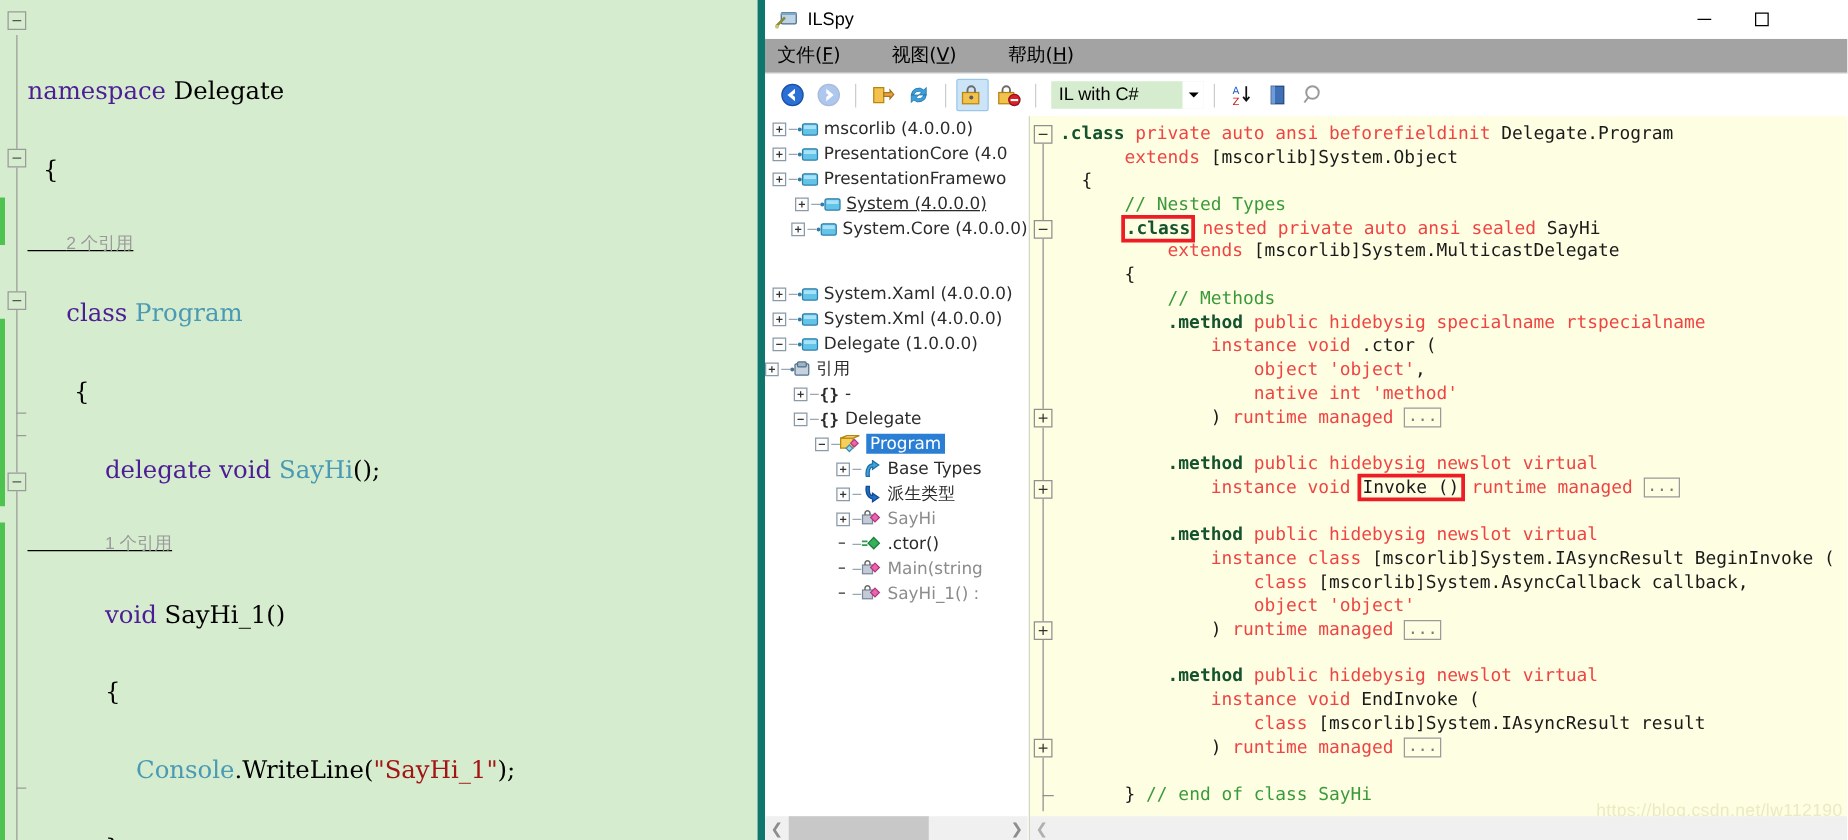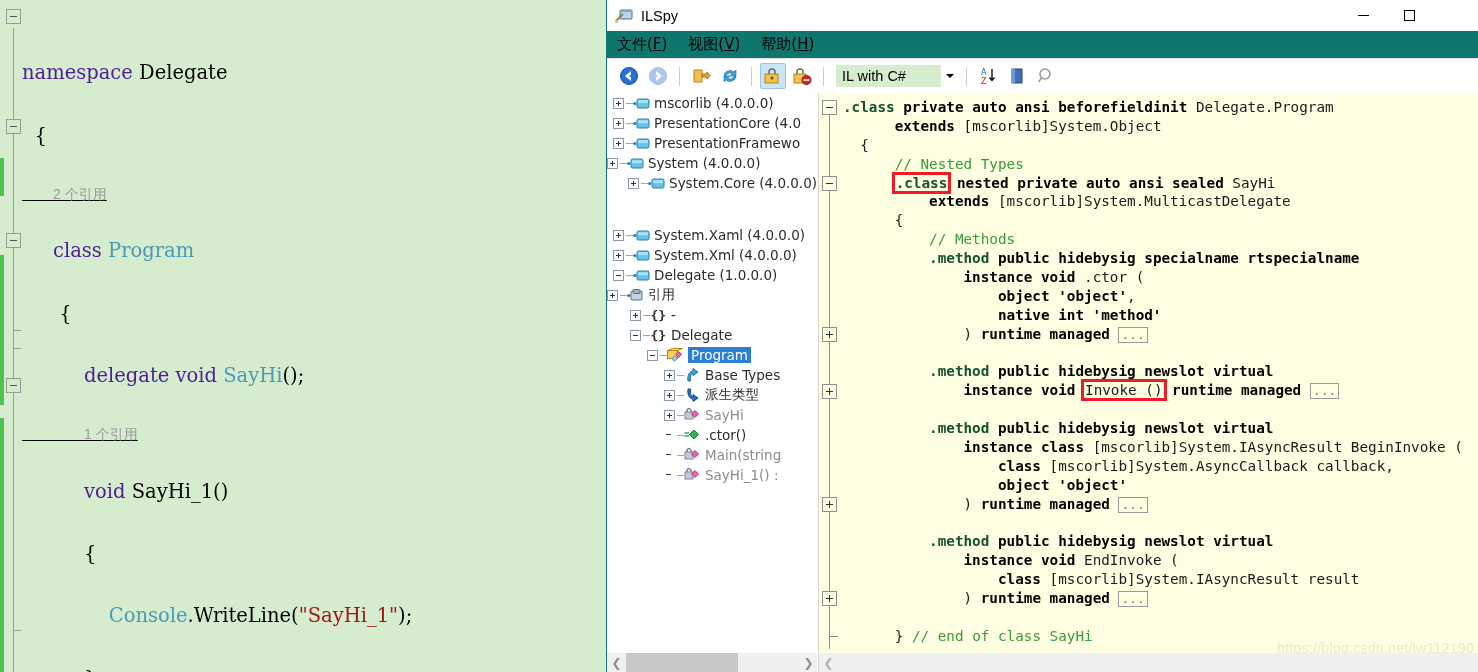--- a/index.html
+++ b/index.html
@@ -62,21 +62,21 @@
   .t { color: #4a9ab5; }
   .s { color: #a31515; }
   .ref { color: #9a9a9a; font-size: 14px; font-family: "Liberation Sans", sans-serif; }
   #vs-code .refline { display:block; height: 22px; line-height: 22px; text-decoration: underline; }
 
   
   #ilspy {
     position: absolute; left: 606px; top: 0;
     width: 872px; height: 672px;
     background: #ffffff;
-    border-left: 1px solid #0f766e;
+    border-left: 6px solid #0f766e;
   }
   #ilspy-titlebar {
     position: relative; height: 31px;
     background: #ffffff;
     display: flex; align-items: center;
   }
   #ilspy-appicon {
     margin-left: 8px; width: 18px; height: 18px;
     position: relative;
   }
@@ -90,23 +90,24 @@
     display: flex; align-items: center; justify-content: center;
   }
   #btn-min { right: 92px; }
   #btn-max { right: 46px; }
   #btn-min .glyph { width: 11px; height: 1px; background: #000; display:block; }
   #btn-max .glyph { width: 11px; height: 11px; border: 1px solid #000; display:block; }
 
   #ilspy-menubar {
     height: 28px;
     display: flex; align-items: center;
-    background: #0f766e;
+    background: #a3a3a3;
     padding-left: 10px;
     border-bottom: 1px solid #e2e2e2;
+    gap: 20px;
   }
   .menu-item {
     font-size: 15px; color: #000; margin-right: 21px;
     font-family: "DejaVu Sans", sans-serif;
   }
   .menu-item u { text-decoration: underline; }
 
   #ilspy-toolbar {
     height: 34px;
     display: flex; align-items: center;
@@ -224,21 +225,21 @@
 
   #il-code {
     position: absolute; left: 24px; top: 5px;
     font-family: "DejaVu Sans Mono", monospace;
     font-size: 14.3px;
     line-height: 18.9px;
     white-space: pre;
     color: #1a1a1a;
   }
   #il-code .ln { display: block; height: 18.9px; }
-  .kw { color: #000000; font-weight: bold; }
+  .kw { color: #ef4444; font-weight: normal; }
   .dir { color: #14532d; font-weight: bold; }
   .cm { color: #3a9a3a; }
   .ellip {
     display: inline-block; border: 1px solid #9a9a9a; background: #fefee2;
     color: #7a7a7a; padding: 0 2px; line-height: 14px; font-size: 13px;
     vertical-align: middle;
   }
   .hl-box {
     outline: 3px solid #ee1c25;
     background: #fefee2;
@@ -429,21 +430,21 @@
             <div class="tnode" style="padding-left: 6px;">
               <span class="texp plus"></span>
               <span class="tline"></span>
               <span class="ticon"><svg width="17" height="15" viewBox="0 0 17 15">
                   <circle cx="1.8" cy="7.5" r="1.6" fill="#2f7ea8"></circle>
                   <rect x="4" y="3" width="12" height="9" rx="1.5" fill="#63c4ea" stroke="#2f7ea8"></rect>
                   <rect x="5.2" y="4.2" width="9.6" height="3" fill="#a9e2f6"></rect>
                 </svg></span>
               <span class="tlabel">PresentationFramewo</span>
             </div>
-            <div class="tnode" style="padding-left: 0;">
+            <div class="tnode" style="padding-left: 24px; text-decoration: underline;">
               <span class="texp plus"></span>
               <span class="tline"></span>
               <span class="ticon"><svg width="17" height="15" viewBox="0 0 17 15">
                   <circle cx="1.8" cy="7.5" r="1.6" fill="#2f7ea8"></circle>
                   <rect x="4" y="3" width="12" height="9" rx="1.5" fill="#63c4ea" stroke="#2f7ea8"></rect>
                   <rect x="5.2" y="4.2" width="9.6" height="3" fill="#a9e2f6"></rect>
                 </svg></span>
               <span class="tlabel">System (4.0.0.0)</span>
             </div>
             <div class="tnode" style="padding-left: 8px; justify-content: flex-end;">

